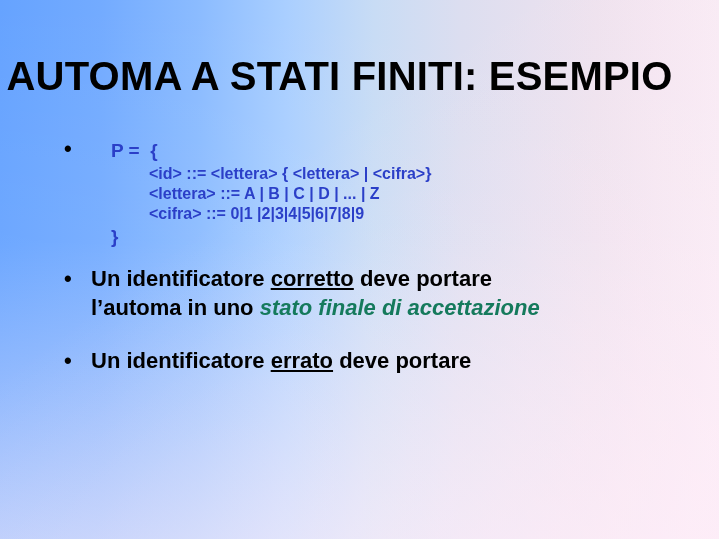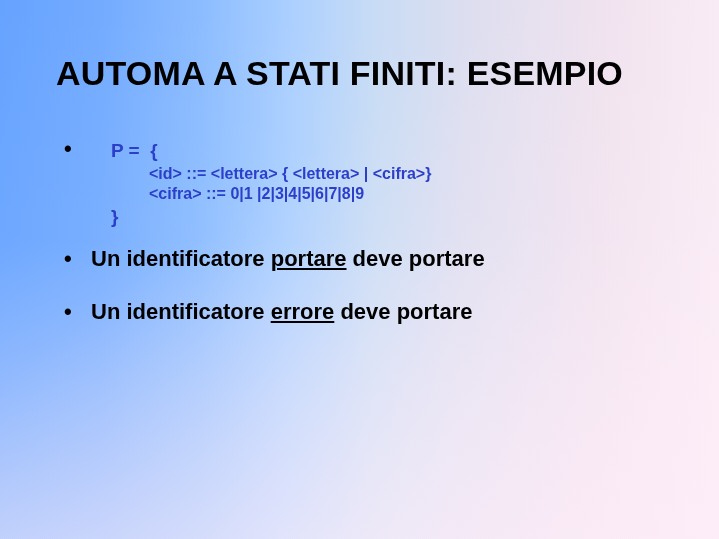--- a/index.html
+++ b/index.html
@@ -47,21 +47,21 @@
     width: 719px;
     height: 539px;
   }
 
   .slide-title {
     position: absolute;
     top: 54px;
     left: 0;
     width: 679px;
     text-align: center;
-    font-size: 34px;
+    font-size: 40px;
     font-weight: bold;
     color: #000000;
     letter-spacing: 0.2px;
     white-space: nowrap;
   }
 
   .body-block {
     position: absolute;
     top: 134px;
     left: 60px;
@@ -131,30 +131,32 @@
     <div class="body-block">
 
       <div class="bullet bullet-1">
         <span class="dot">•</span>
       </div>
 
       <div class="code-block">
         <div class="code-head">P =  {</div>
         <div class="rules">
           <div class="rule">&lt;id&gt; ::= &lt;lettera&gt; { &lt;lettera&gt; | &lt;cifra&gt;}</div>
+          <div class="rule">&lt;lettera&gt; ::= A | B | C | D | ... | Z</div>
           <div class="rule">&lt;cifra&gt; ::= 0|1 |2|3|4|5|6|7|8|9</div>
         </div>
         <div class="code-tail">}</div>
       </div>
 
       <div class="bullet bullet-2">
         <span class="dot">•</span>
-        <span>Un identificatore </span><span class="u">portare</span><span> deve portare</span>
+        <span>Un identificatore </span><span class="u">corretto</span><span> deve portare</span>
+        <span class="line2"><span>l’automa in uno </span><span class="green">stato finale di accettazione</span></span>
       </div>
 
       <div class="bullet bullet-3">
         <span class="dot">•</span>
-        <span>Un identificatore </span><span class="u">errore</span><span> deve portare</span>
+        <span>Un identificatore </span><span class="u">errato</span><span> deve portare</span>
       </div>
 
     </div>
   </div>
 </div>
 
 </body></html>

